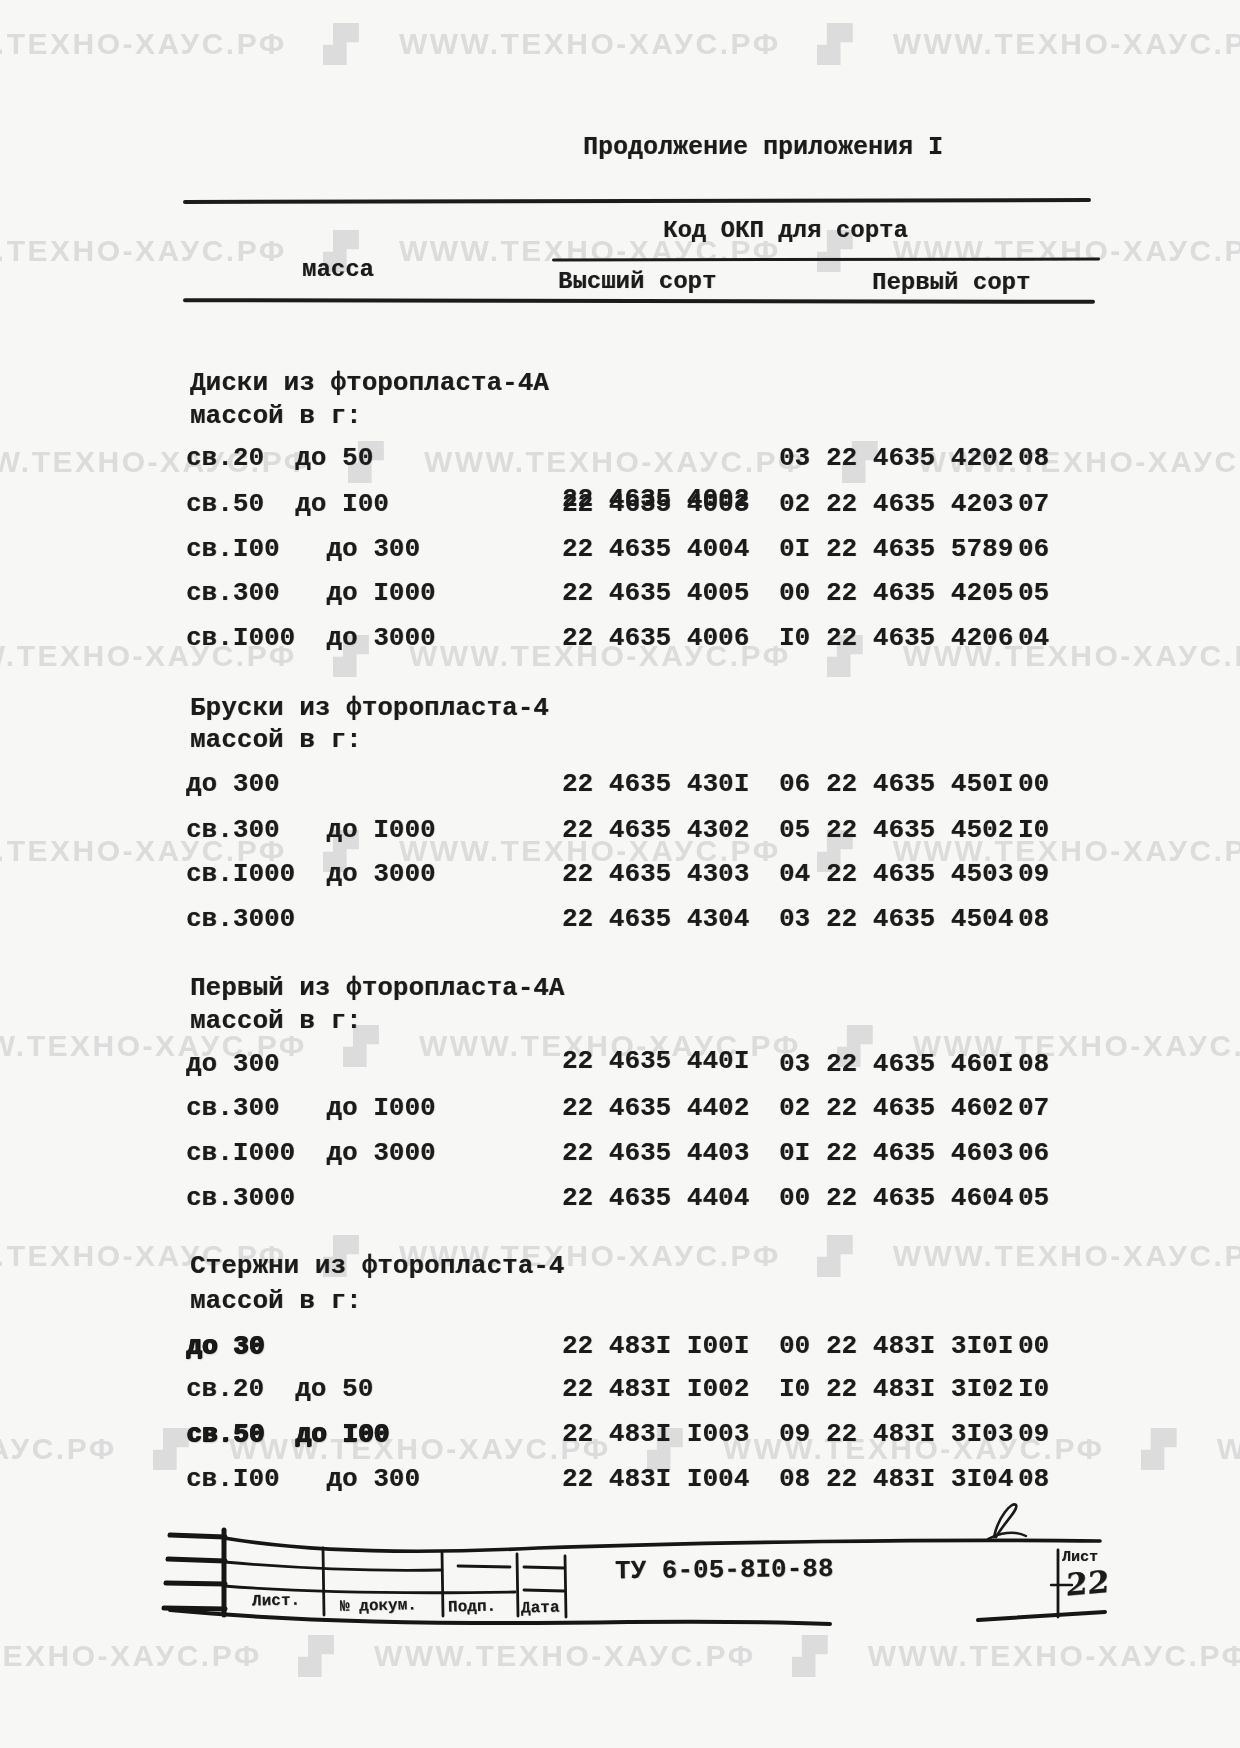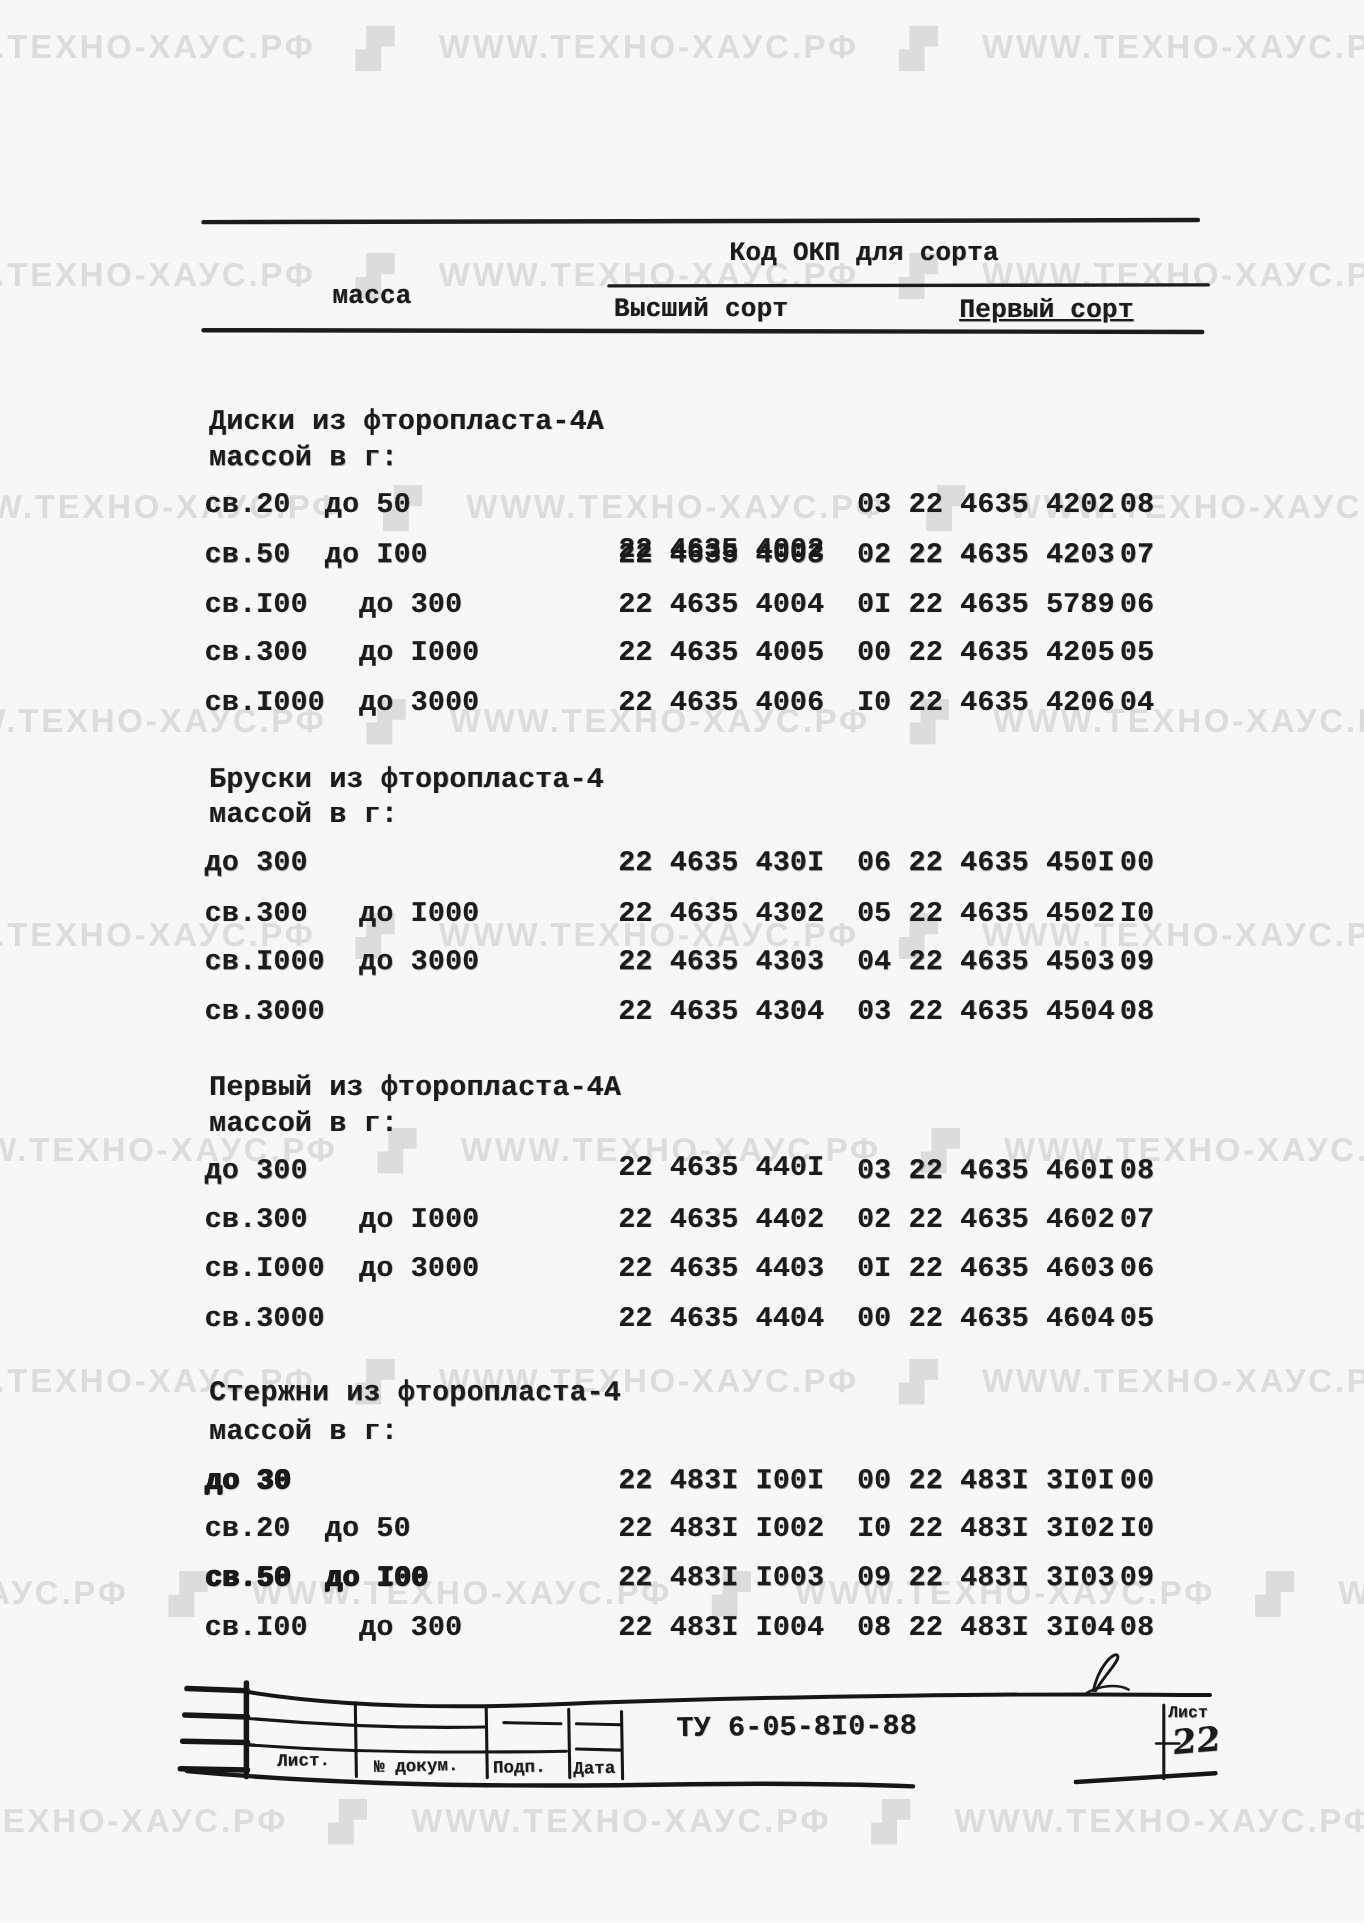--- a/index.html
+++ b/index.html
@@ -183,29 +183,30 @@
           </span>
           <span class="wm-unit">
             <span class="wm-text">WWW.ТЕХНО-ХАУС.РФ</span>
           </span>
         </div>
       </div>
     </div>
 
   <div id="content">
 
+    <div class="t" style="left:583px;top:134px;font-size:25px;">Продолжение приложения I</div>
 
     <div class="rule" style="left:183px;top:199px;width:908px;height:4px;transform:rotate(-0.12deg);"></div>
     <div class="rule" style="left:552px;top:258px;width:548px;height:3px;transform:rotate(-0.1deg);"></div>
     <div class="rule" style="left:183px;top:299px;width:912px;height:4px;transform:rotate(0.1deg);"></div>
 
     <div class="t small" style="left:663px;top:217px;">Код ОКП для сорта</div>
     <div class="t small" style="left:302px;top:256px;">масса</div>
     <div class="t small" style="left:558px;top:268px;">Высший сорт</div>
-    <div class="t small" style="left:872px;top:269px;text-decoration:underline;">Первый сорт</div>
+    <div class="t small" style="left:872px;top:269px;">Первый сорт</div>
 
     <div id="rows-host">
         <div class="t" style="left: 190px; top: 369px;">Диски из фторопласта-4А</div>
         <div class="t" style="left: 190px; top: 402px;">массой в г:</div>
         <div class="t" style="left: 186px; top: 444px;">св.20  до 50</div>
         <div class="t" style="left: 562px; top: 444px; margin-top: 41px;">22 4635 4002</div>
         <div class="t" style="left: 779px; top: 444px;">03</div>
         <div class="t" style="left: 826px; top: 444px;">22 4635 4202</div>
         <div class="t" style="left: 1018px; top: 444px;">08</div>
         <div class="t" style="left: 186px; top: 490px;">св.50  до I00</div>

